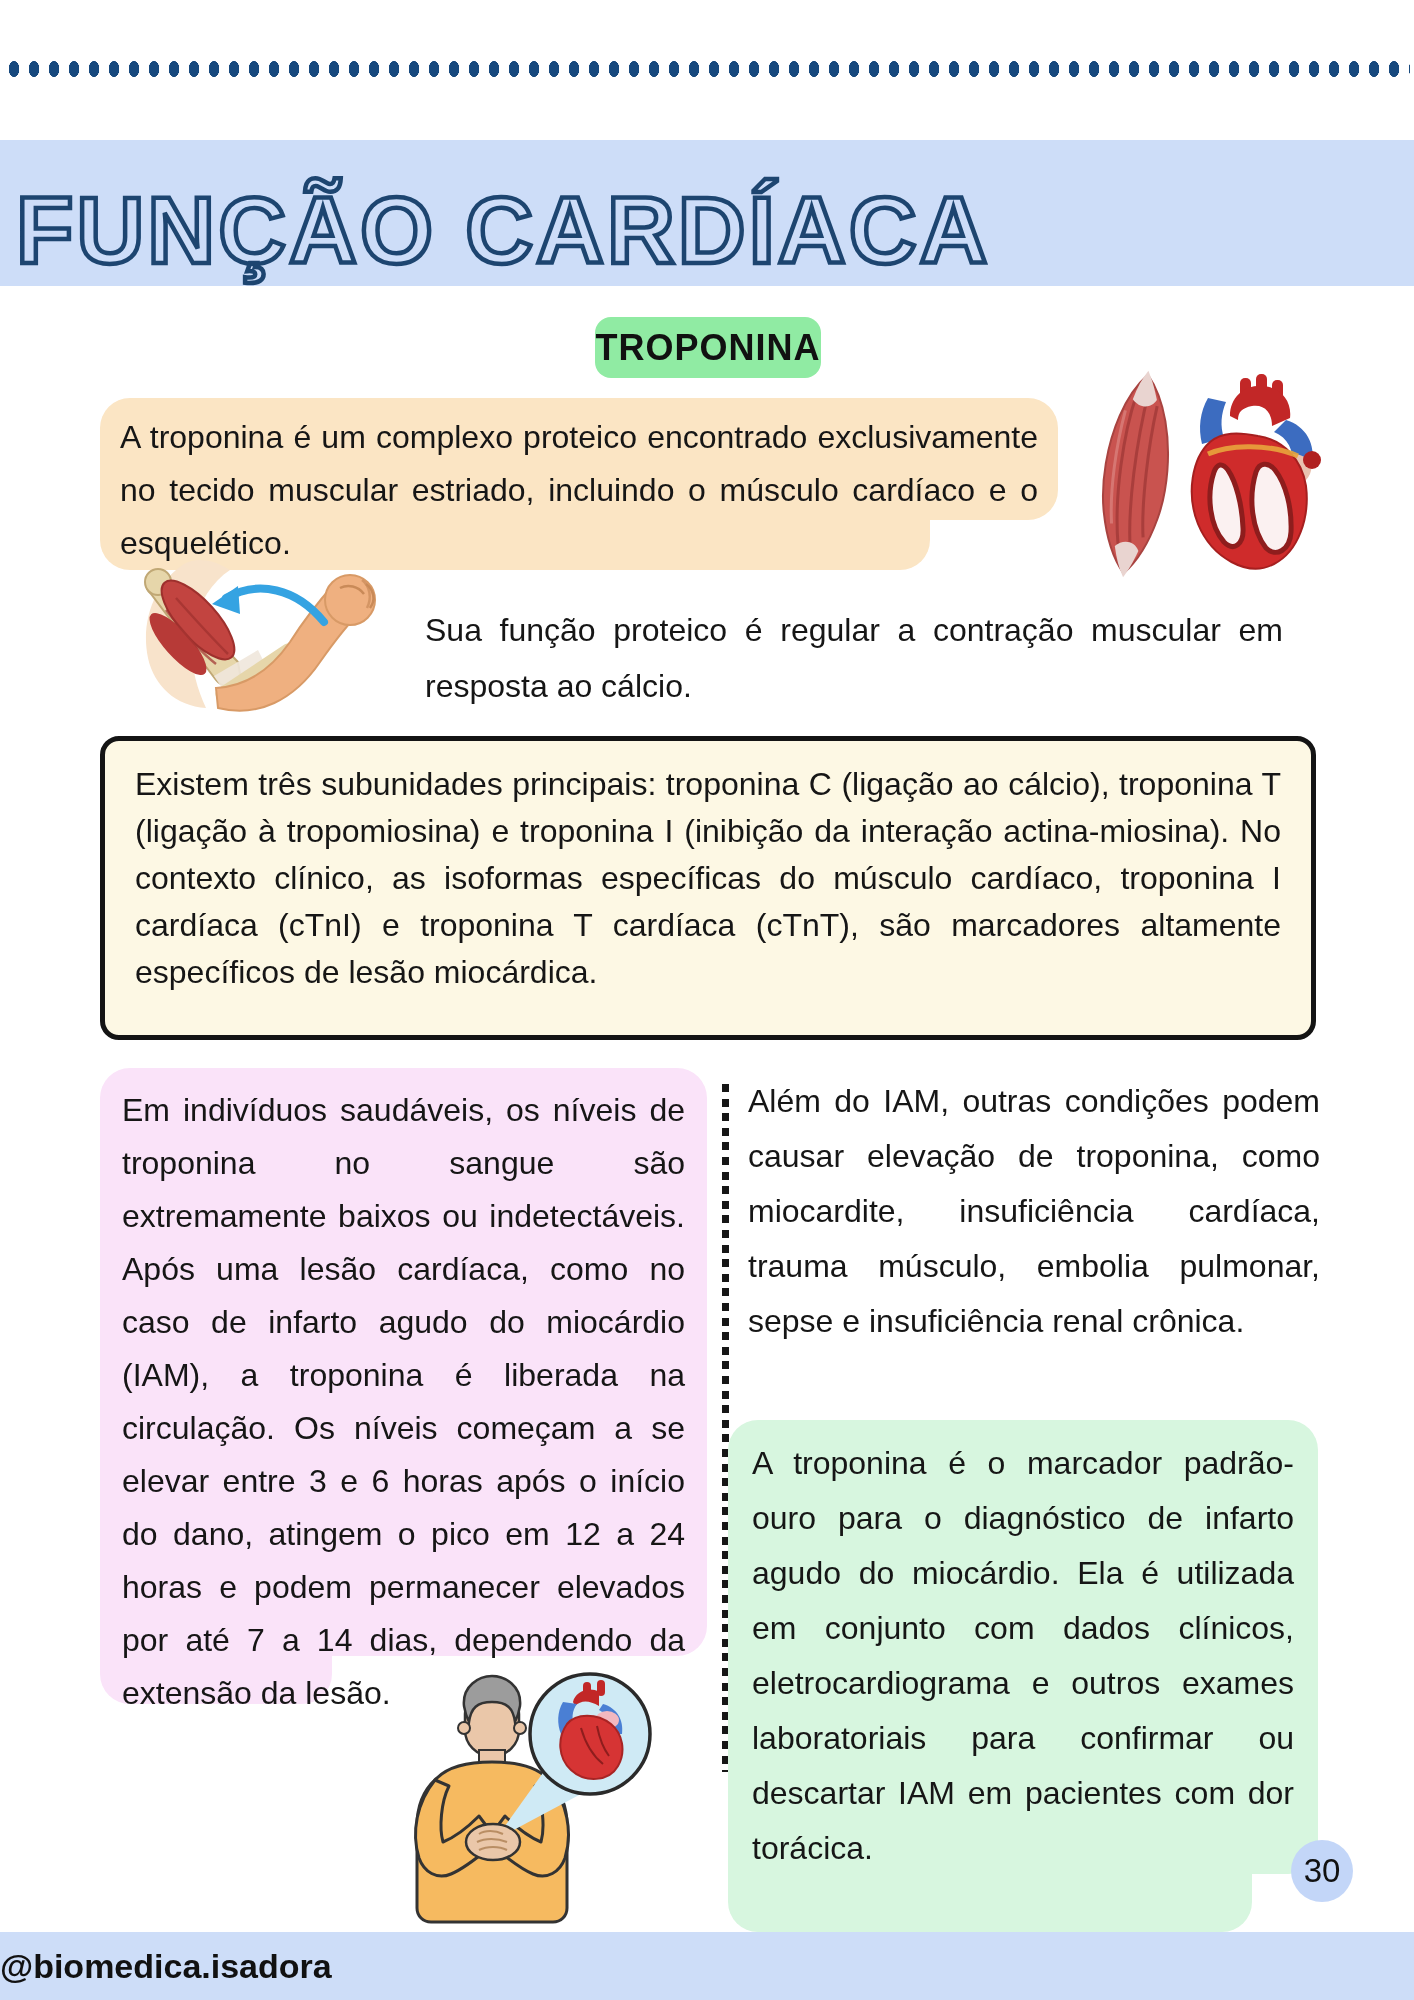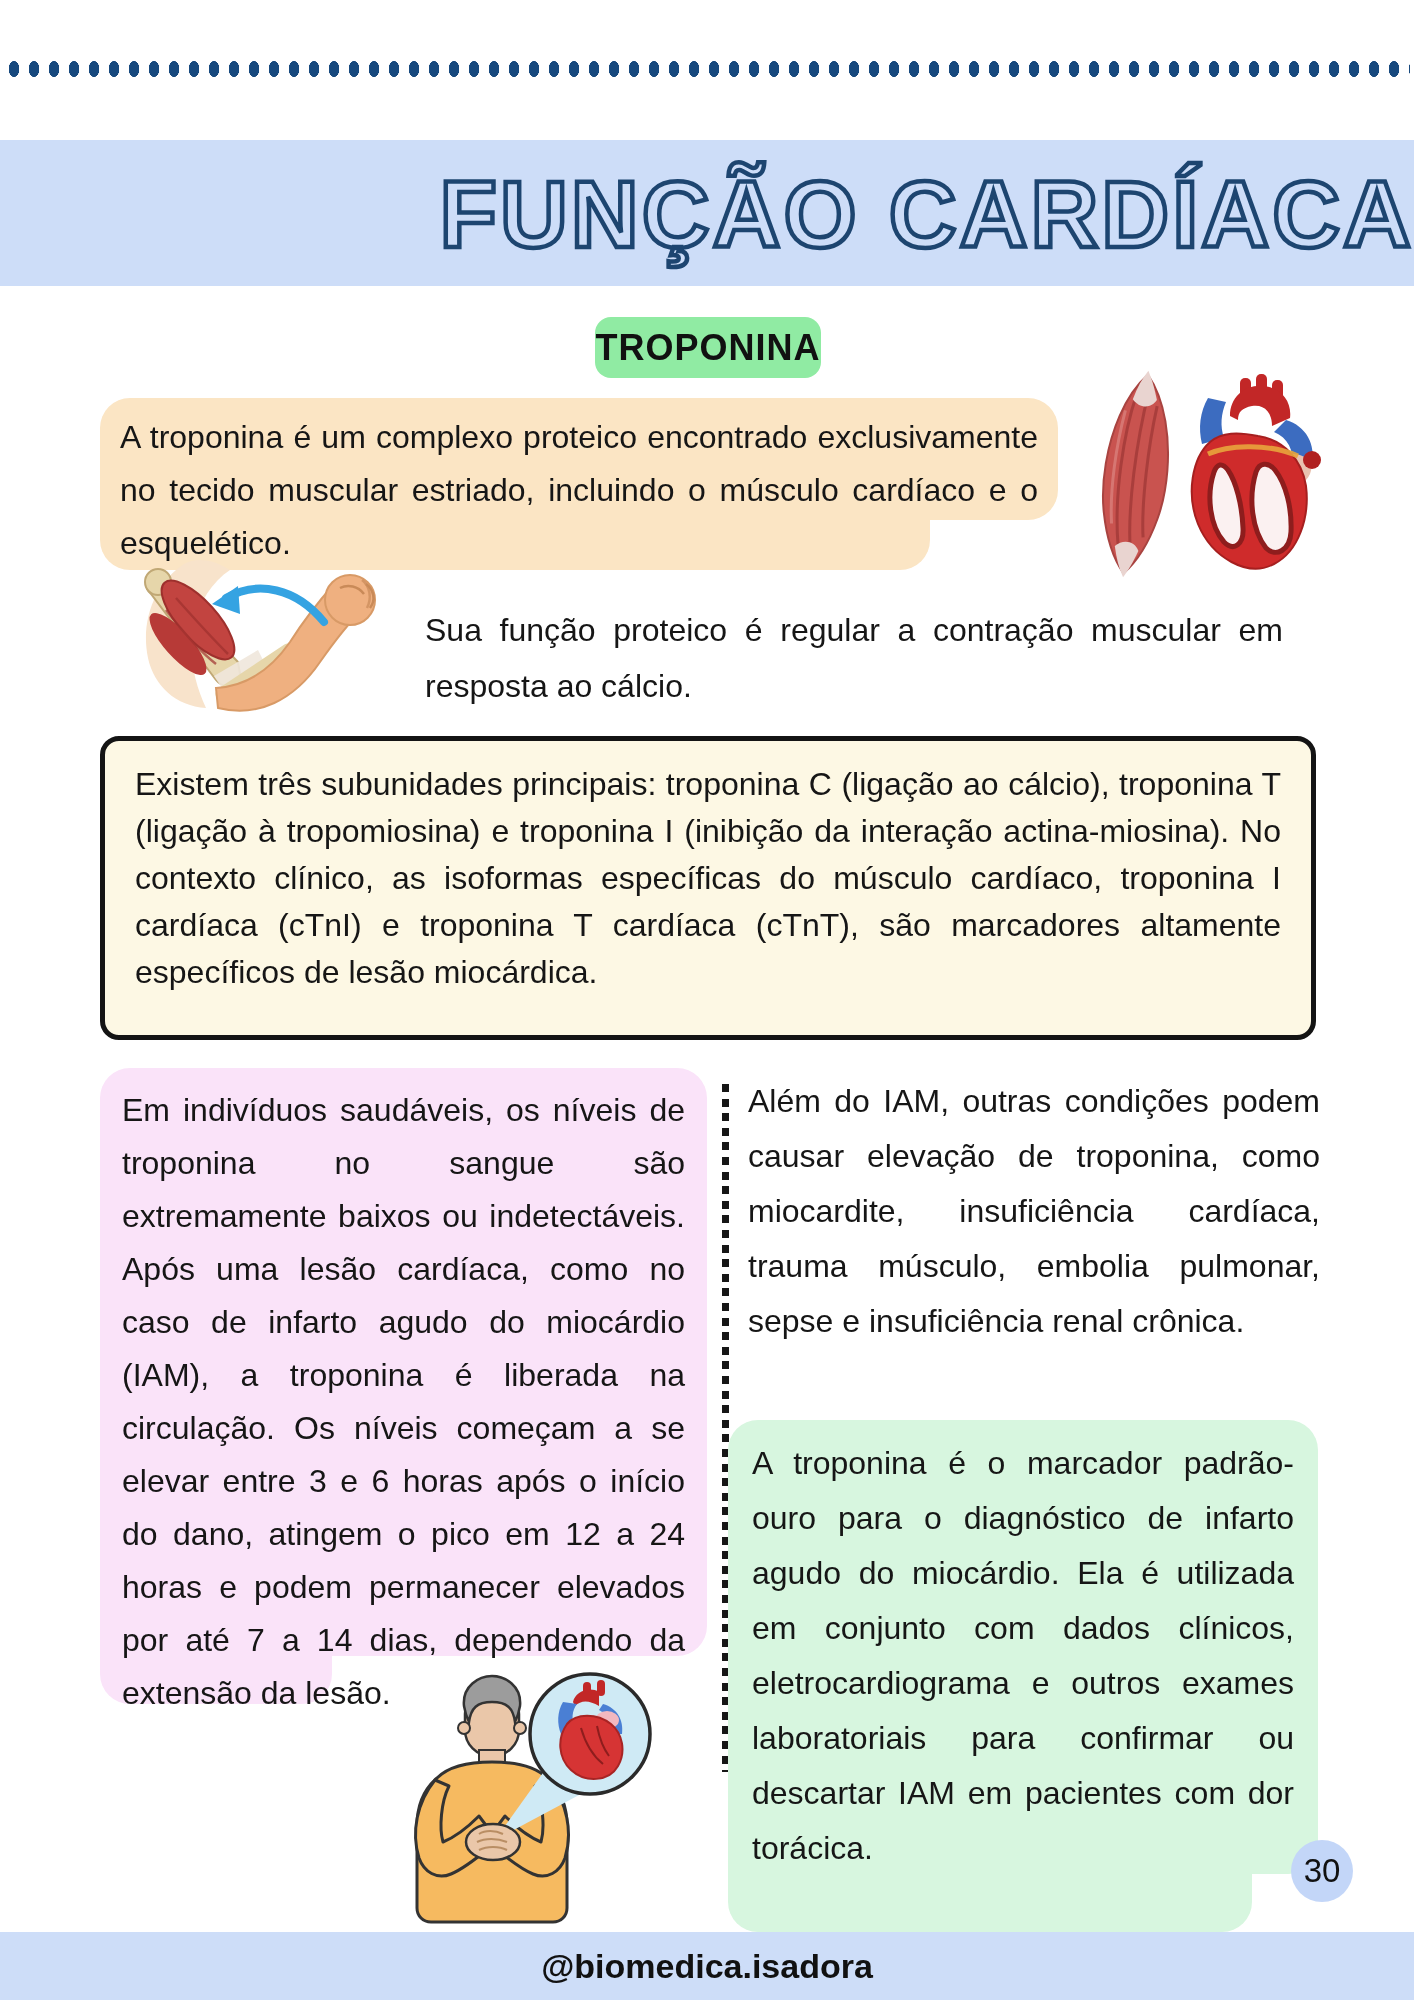--- a/index.html
+++ b/index.html
@@ -14,23 +14,23 @@
   }
   
   .dots-top{
     position:absolute;left:4px;right:4px;top:60px;height:18px;
     background-image:radial-gradient(5.5px 8px at 10px 9px,#17497e 97%,transparent 100%);
     background-size:20px 18px;background-repeat:repeat-x;
   }
   
   .banner{position:absolute;left:0;top:140px;width:100%;height:146px;background:#cdddf8;}
   .banner h1{
-    margin:0;text-align:right;line-height:150px;
+    margin:16px;text-align:left;line-height:150px;
     font-size:94px;font-weight:700;letter-spacing:3px;
-    color:transparent;padding-left:42px;-webkit-text-stroke:4.5px #1d4570;
+    color:transparent;-webkit-text-stroke:4.5px #1d4570;
   }
   
   .badge{
     position:absolute;left:595px;top:317px;width:226px;height:61px;
     background:#90eba3;border-radius:16px;
     display:flex;align-items:center;justify-content:center;
     font-size:36px;font-weight:600;letter-spacing:1px;color:#111;
   }
   
   .bubble{position:absolute;}
@@ -81,21 +81,21 @@
 
   
   .page-circle{
     position:absolute;left:1291px;top:1840px;width:62px;height:62px;
     border-radius:50%;background:#c3d6f8;
     display:flex;align-items:center;justify-content:center;
     font-size:33px;font-weight:400;color:#111;
   }
   .footer-bar{
     position:absolute;left:0;top:1932px;width:100%;height:68px;background:#cdddf8;
-    display:flex;align-items:center;justify-content:center;
+    display:flex;align-items:center;justify-content:flex-start;
     font-size:34px;font-weight:600;color:#111;
   }
 </style>
 </head>
 <body>
 
 <div class="page">
 
   <div class="dots-top"></div>
 

